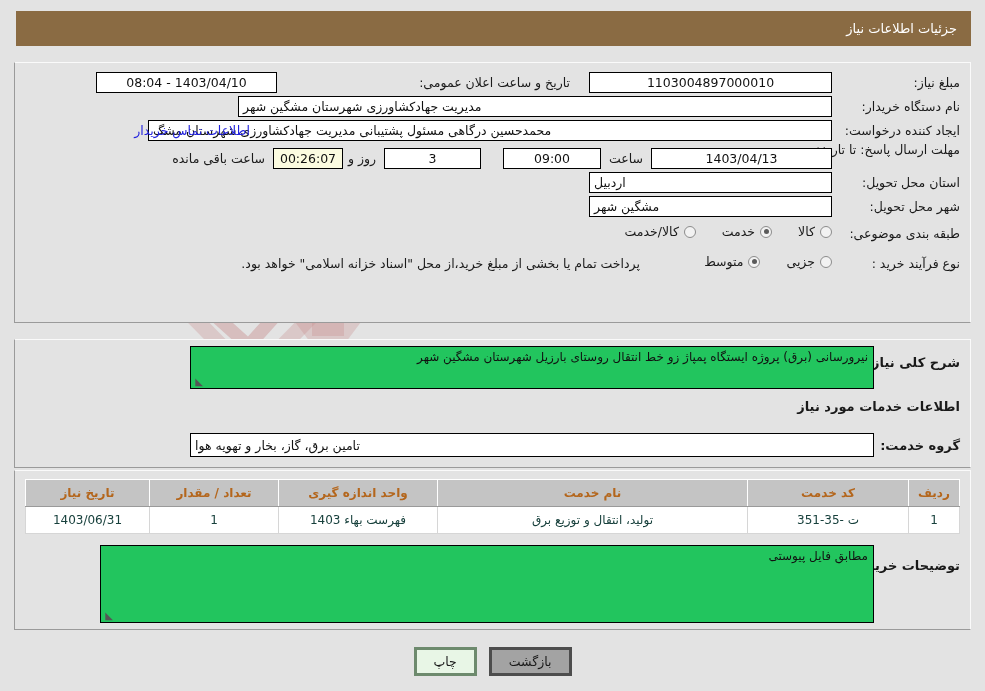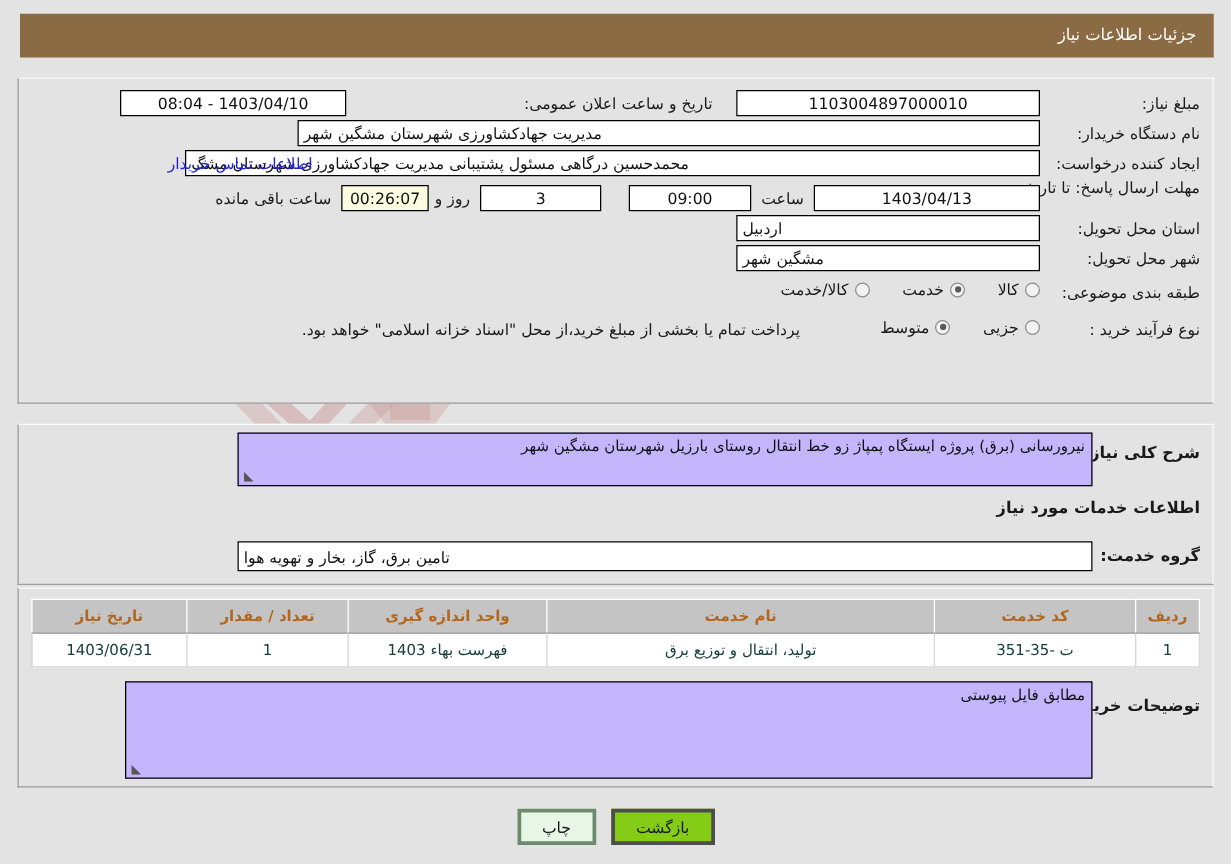--- a/index.html
+++ b/index.html
@@ -169,21 +169,21 @@
   .radio-lbl { font-size: 12.5px; color: #1a1a1a; white-space: nowrap; }
 
   .note-text {
     font-size: 12.5px;
     color: #1a1a1a;
     white-space: nowrap;
   }
 
   
   .ta {
-    background: #c4b5fd;
+    background: #22c55e;
     border: 1px solid #000000;
     box-sizing: border-box;
     font-size: 12px;
     color: #111111;
     padding: 3px 5px;
     position: relative;
     overflow: hidden;
   }
   .ta .grip {
     position: absolute;
@@ -245,21 +245,21 @@
     direction: rtl;
   }
   .btn {
     font-size: 12.5px;
     border: 3px solid #14b8a6;
     padding: 4px 17px;
     cursor: pointer;
     font-family: "DejaVu Sans", "Liberation Sans", sans-serif;
     line-height: 15px;
   }
-  .btn-back  { background: #84cc16; color: #1a1a1a; border-color: #4d4d4d; }
+  .btn-back  { background: #a3a3a3; color: #1a1a1a; border-color: #4d4d4d; }
   .btn-print { background: #e8f6e6; color: #1a1a1a; border-color: #6d8a6d; }
 </style>
 </head>
 <body>
 
 <div class="watermark">
   <div class="wm-shield"></div>
   <div class="wm-check"></div>
   <div class="wm-arrow2"></div>
   <div class="wm-arrow"></div>

